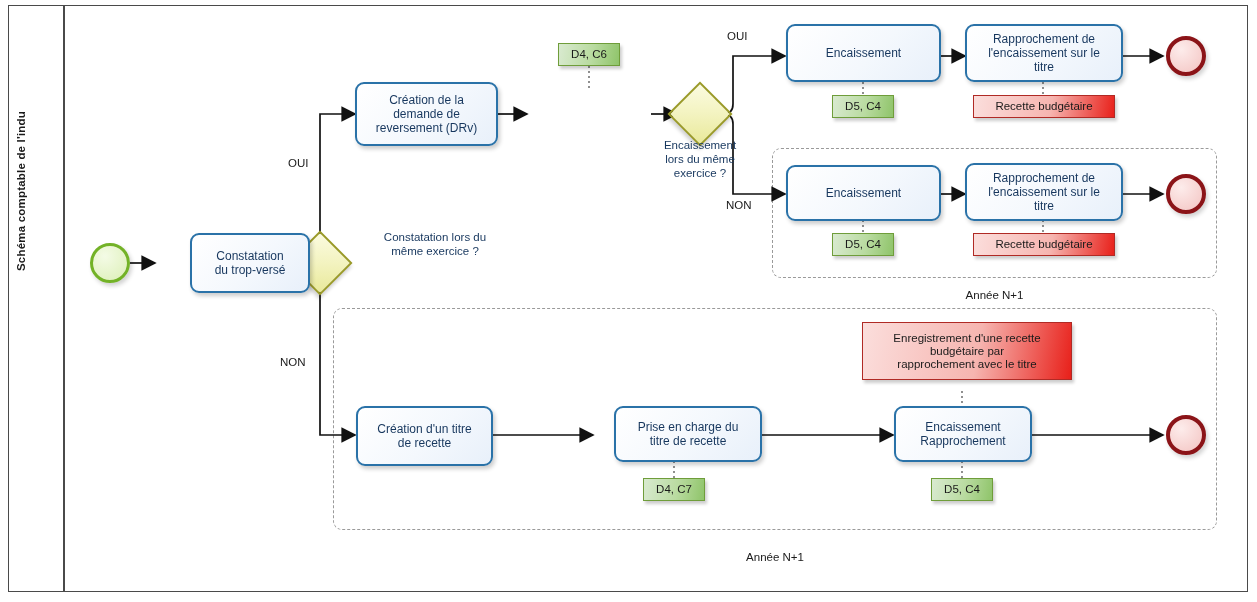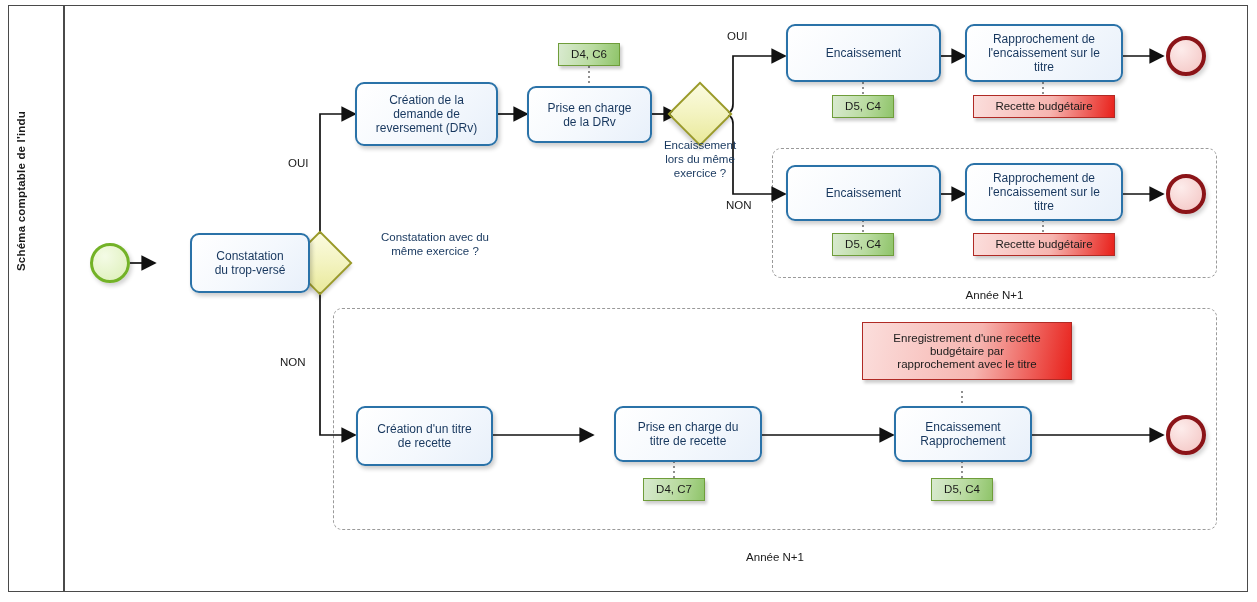--- a/index.html
+++ b/index.html
@@ -128,35 +128,33 @@
   </svg>
 
   <div class="ev ev-start" style="left:90px;top:243px;"></div>
   <div class="ev ev-end" style="left:1166px;top:36px;"></div>
   <div class="ev ev-end" style="left:1166px;top:174px;"></div>
   <div class="ev ev-end" style="left:1166px;top:415px;"></div>
 
   <div class="gateway" style="left:297px;top:240px;"></div>
   <div class="gateway" style="left:677px;top:91px;"></div>
 
-  <div class="qlab" style="left:355px;top:230px;width:160px;white-space:pre-line;">Constatation avec du
+  <div class="qlab" style="left:355px;top:230px;width:160px;white-space:pre-line;">Constatation lors du
 même exercice ?</div>
   <div class="qlab" style="left:640px;top:138px;width:120px;white-space:pre-line;">Encaissement
 lors du même
 exercice ?</div>
 
   <div class="task" style="left:155px;top:233px;width:120px;height:60px;white-space:pre-line;margin-left:35px;">Constatation
 du trop-versé</div>
 
   <div class="task" style="left:355px;top:82px;width:143px;height:64px;white-space:pre-line;">Création de la
 demande de
 reversement (DRv)</div>
 
-  <div class="task" style="left:527px;top:86px;width:125px;height:57px;white-space:pre-line;">Prise en charge
-de la DRv</div>
 
   <div class="task" style="left:786px;top:24px;width:155px;height:58px;white-space:pre-line;">Encaissement</div>
 
   <div class="task" style="left:965px;top:24px;width:158px;height:58px;white-space:pre-line;">Rapprochement de
 l'encaissement sur le
 titre</div>
 
   <div class="task" style="left:786px;top:165px;width:155px;height:56px;white-space:pre-line;">Encaissement</div>
 
   <div class="task" style="left:965px;top:163px;width:158px;height:58px;white-space:pre-line;">Rapprochement de

